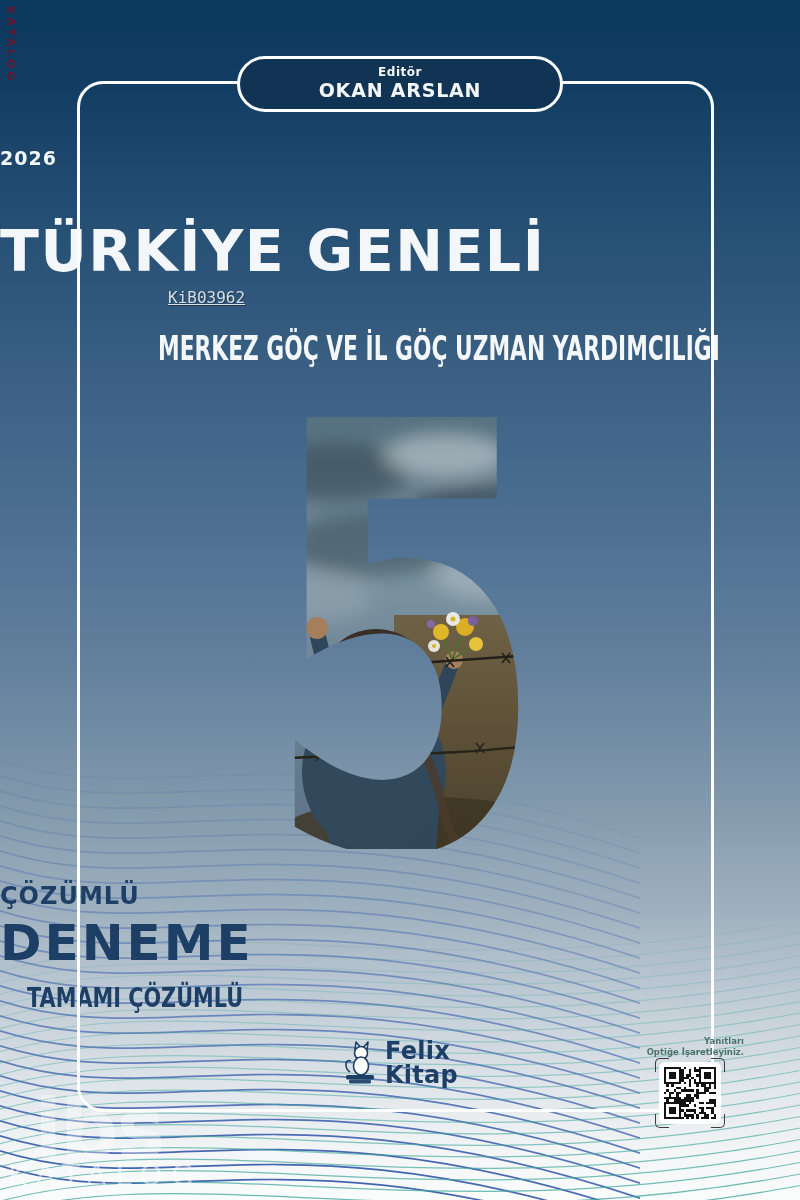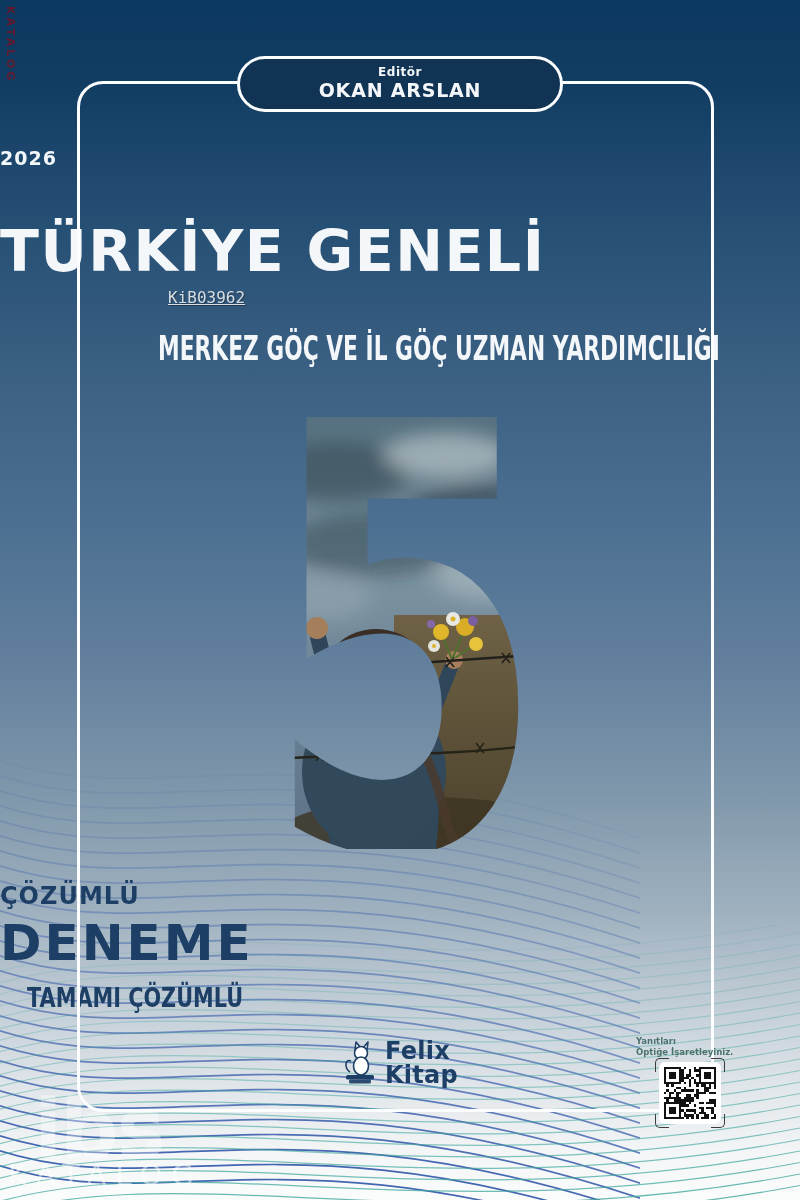--- a/index.html
+++ b/index.html
@@ -45,21 +45,21 @@
   .fasikul{top:882px;font-size:24px;letter-spacing:1px;}
   .deneme{top:914px;font-size:50px;letter-spacing:3px;}
   .tamami{top:983px;font-size:26px;}
 
   .publisher{
     position:absolute;left:0;right:0;top:1038px;z-index:6;
     display:flex;align-items:center;justify-content:center;gap:7px;
   }
   .pub-name{color:#1d3f66;font-size:24px;font-weight:600;line-height:.98;text-align:left;letter-spacing:.3px;}
 
-  .qr-block{position:absolute;left:636px;top:1036px;width:108px;z-index:6;text-align:left;}
+  .qr-block{position:absolute;left:636px;top:1036px;width:108px;z-index:6;text-align:right;}
   .qr-caption{font-size:8.5px;font-weight:bold;color:#4a736d;line-height:1.25;margin-bottom:5px;}
   .qr-box{position:relative;width:62px;height:62px;margin:0 auto;background:#fff;border-radius:6px;
           display:flex;align-items:center;justify-content:center;}
   .qr-box .corner{position:absolute;width:13px;height:13px;border:1.6px solid #3b3b3b;z-index:2;}
   .corner.tl{left:-4px;top:-4px;border-right:none;border-bottom:none;border-radius:5px 0 0 0;}
   .corner.tr{right:-4px;top:-4px;border-left:none;border-bottom:none;border-radius:0 5px 0 0;}
   .corner.bl{left:-4px;bottom:-4px;border-right:none;border-top:none;border-radius:0 0 0 5px;}
   .corner.br{right:-4px;bottom:-4px;border-left:none;border-top:none;border-radius:0 0 5px 0;}
 
   .wm-code{

